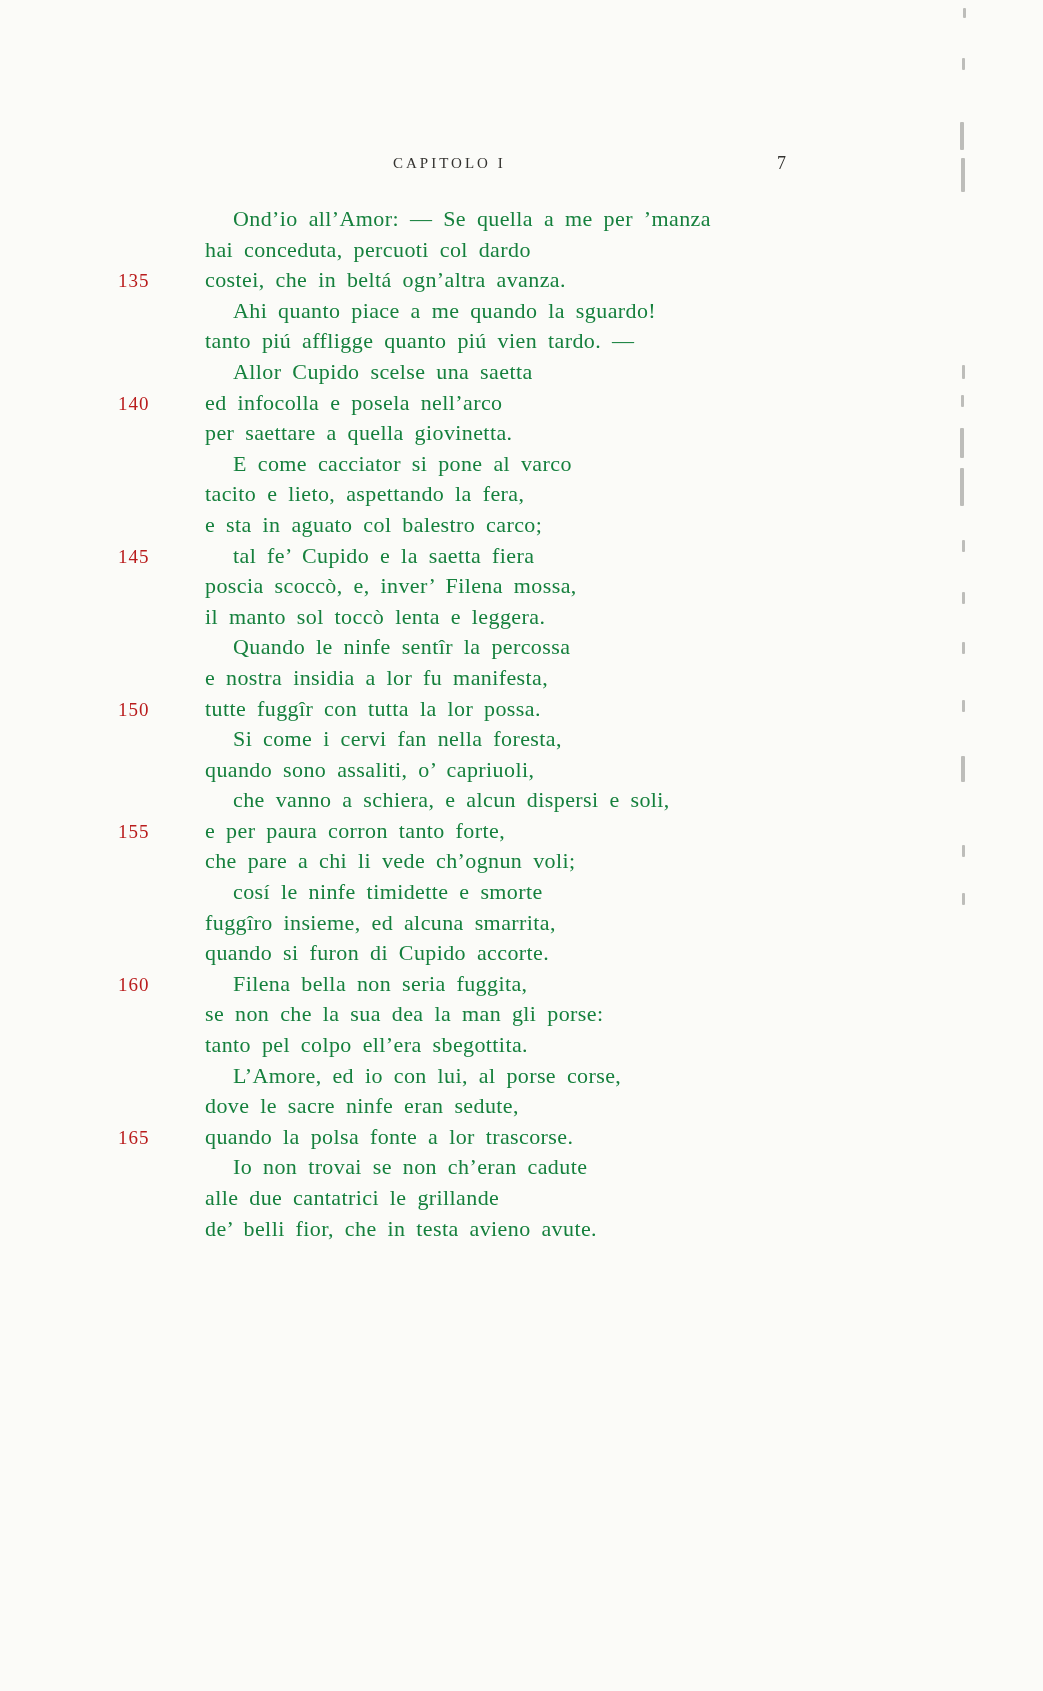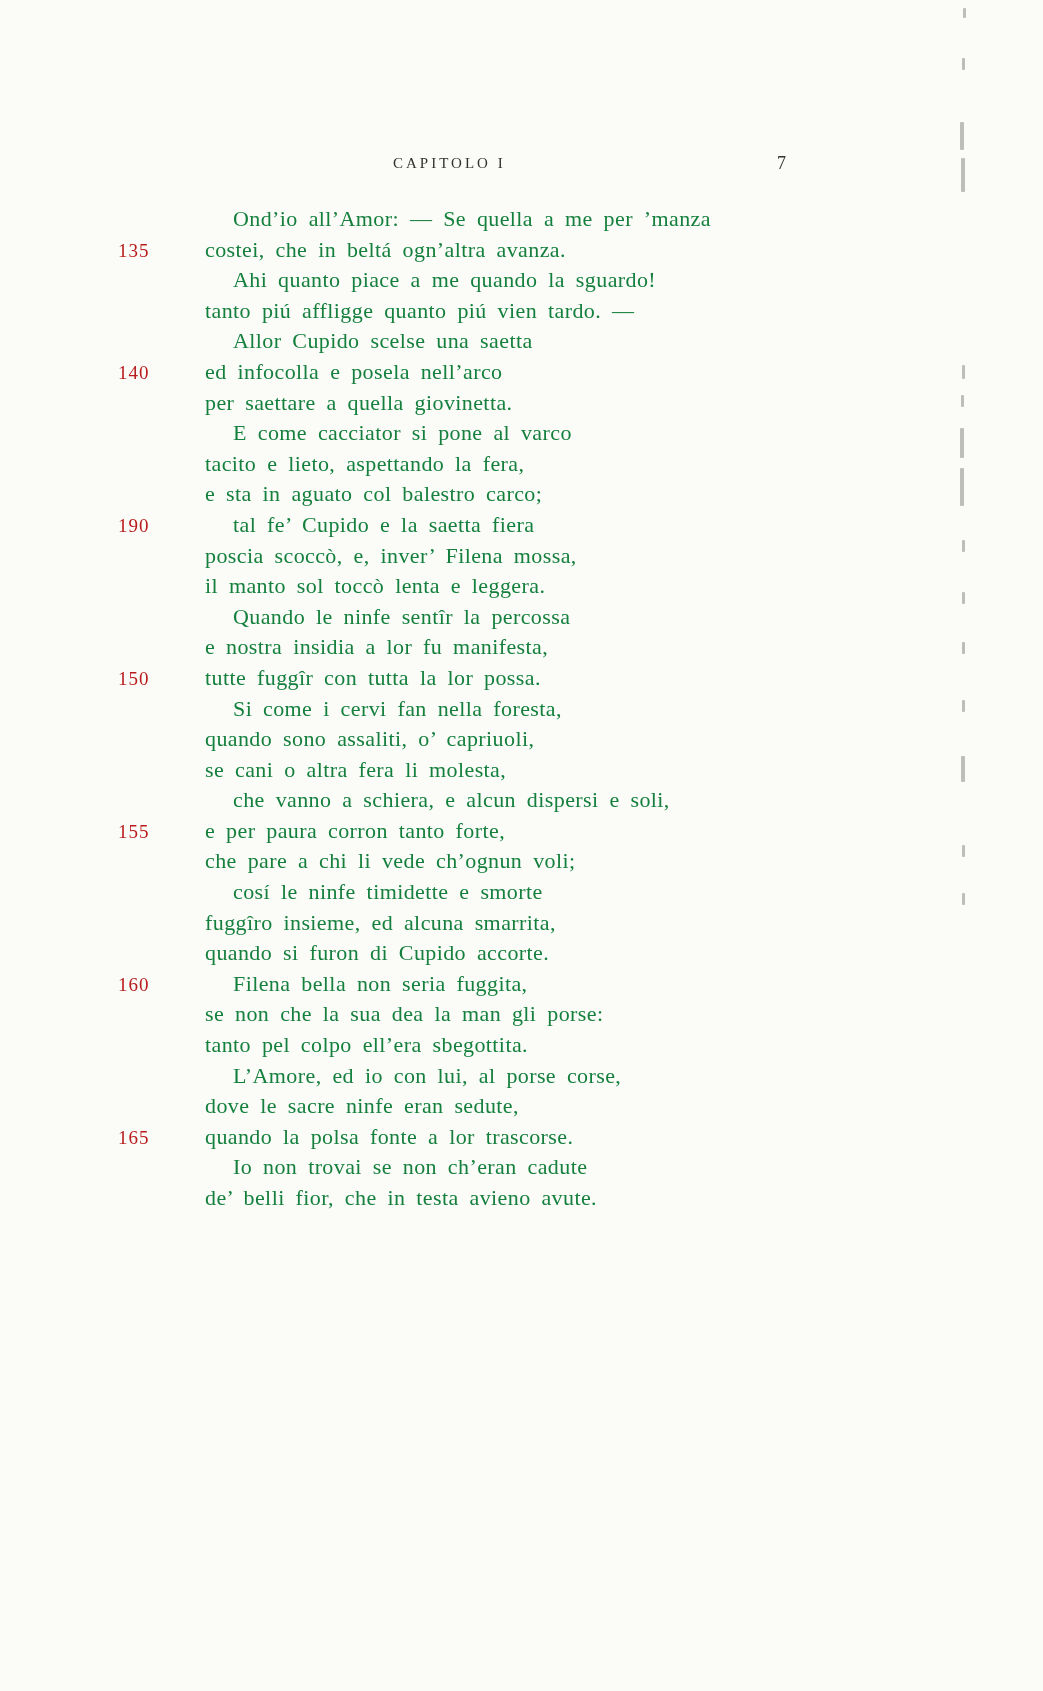--- a/index.html
+++ b/index.html
@@ -106,20 +106,24 @@
     <div class="chapter-title">CAPITOLO I</div>
     <div class="page-number">7</div>
   </div>
 
   <div class="poem">
       <div class="verse-line indent">
       <span class="num"></span>
       <span class="txt">Ond’io all’Amor: — Se quella a me per ’manza</span>
     </div>
       <div class="verse-line">
+      <span class="num"></span>
+      <span class="txt">hai conceduta, percuoti col dardo</span>
+    </div>
+      <div class="verse-line">
       <span class="num">135</span>
       <span class="txt">costei, che in beltá ogn’altra avanza.</span>
     </div>
       <div class="verse-line indent">
       <span class="num"></span>
       <span class="txt">Ahi quanto piace a me quando la sguardo!</span>
     </div>
       <div class="verse-line">
       <span class="num"></span>
       <span class="txt">tanto piú affligge quanto piú vien tardo. —</span>
@@ -142,21 +146,21 @@
     </div>
       <div class="verse-line">
       <span class="num"></span>
       <span class="txt">tacito e lieto, aspettando la fera,</span>
     </div>
       <div class="verse-line">
       <span class="num"></span>
       <span class="txt">e sta in aguato col balestro carco;</span>
     </div>
       <div class="verse-line indent">
-      <span class="num">190</span>
+      <span class="num">145</span>
       <span class="txt">tal fe’ Cupido e la saetta fiera</span>
     </div>
       <div class="verse-line">
       <span class="num"></span>
       <span class="txt">poscia scoccò, e, inver’ Filena mossa,</span>
     </div>
       <div class="verse-line">
       <span class="num"></span>
       <span class="txt">il manto sol toccò lenta e leggera.</span>
     </div>
@@ -173,24 +177,20 @@
       <span class="txt">tutte fuggîr con tutta la lor possa.</span>
     </div>
       <div class="verse-line indent">
       <span class="num"></span>
       <span class="txt">Si come i cervi fan nella foresta,</span>
     </div>
       <div class="verse-line">
       <span class="num"></span>
       <span class="txt">quando sono assaliti, o’ capriuoli,</span>
     </div>
-      <div class="verse-line">
-      <span class="num"></span>
-      <span class="txt">se cani o altra fera li molesta,</span>
-    </div>
       <div class="verse-line indent">
       <span class="num"></span>
       <span class="txt">che vanno a schiera, e alcun dispersi e soli,</span>
     </div>
       <div class="verse-line">
       <span class="num">155</span>
       <span class="txt">e per paura corron tanto forte,</span>
     </div>
       <div class="verse-line">
       <span class="num"></span>
@@ -228,20 +228,24 @@
       <span class="num"></span>
       <span class="txt">dove le sacre ninfe eran sedute,</span>
     </div>
       <div class="verse-line">
       <span class="num">165</span>
       <span class="txt">quando la polsa fonte a lor trascorse.</span>
     </div>
       <div class="verse-line indent">
       <span class="num"></span>
       <span class="txt">Io non trovai se non ch’eran cadute</span>
+    </div>
+      <div class="verse-line">
+      <span class="num"></span>
+      <span class="txt">alle due cantatrici le grillande</span>
     </div>
       <div class="verse-line">
       <span class="num"></span>
       <span class="txt">de’ belli fior, che in testa avieno avute.</span>
     </div>
     </div>
 
   <div class="artifact a1"></div>
   <div class="artifact a2"></div>
   <div class="artifact a3"></div>

